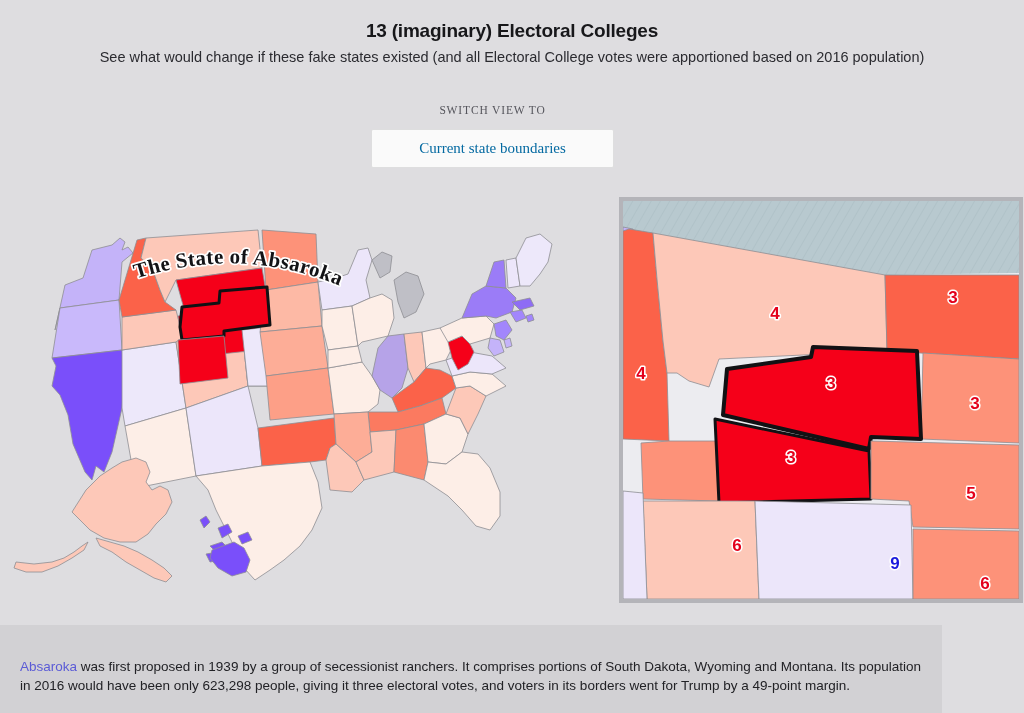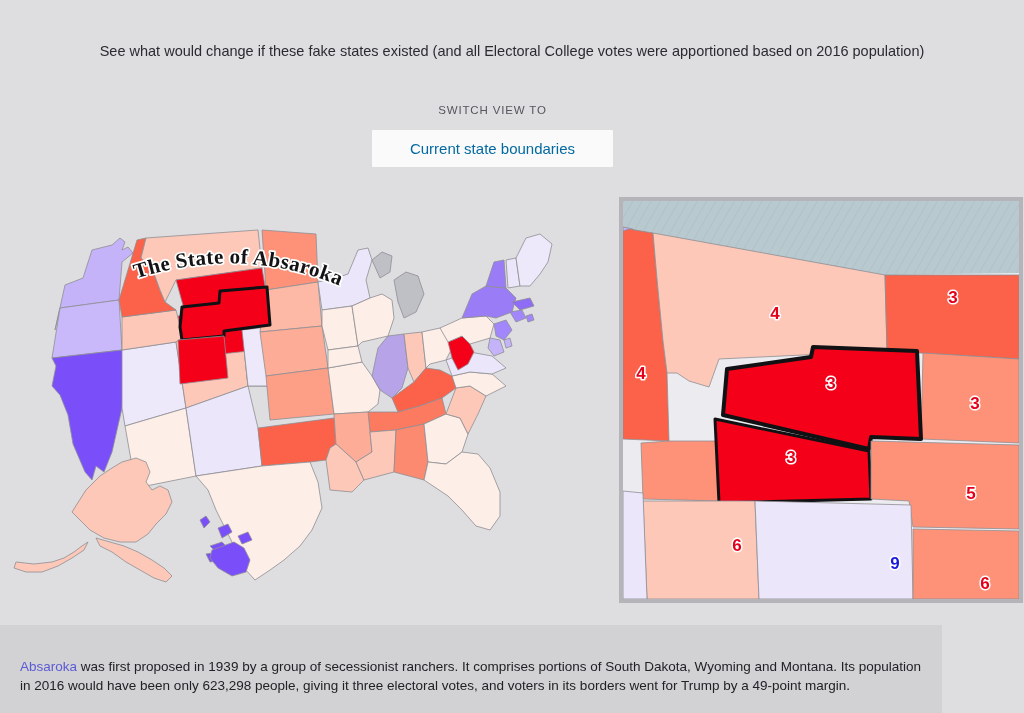--- a/index.html
+++ b/index.html
@@ -12,21 +12,21 @@
     overflow:hidden;
     position:relative;
   }
   
   #header{padding-top:20px;text-align:center;}
   #title{
     font-size:19px;font-weight:bold;letter-spacing:-.2px;color:#17171a;
     line-height:22px;margin:0;
   }
   #subtitle{
-    font-size:14.5px;color:#2b2b30;margin:22px 0 0 0;line-height:18px;
+    font-size:14.5px;color:#2b2b30;margin:6px 0 0 0;line-height:18px;
   }
   
   #controls{
     position:absolute;left:0;top:96px;width:1024px;height:80px;
   }
   .ctrl-label{
     font-size:11.5px;letter-spacing:.85px;color:#55555c;
     text-align:center;text-transform:uppercase;
   }
   #state-select-wrap{position:absolute;left:173px;top:8px;width:185px;}
@@ -35,21 +35,21 @@
     border-radius:2px;display:flex;align-items:center;
     padding:0 10px 0 13px;box-sizing:border-box;cursor:pointer;
   }
   #state-select-value{flex:1;font-size:15px;color:#2c2c31;}
   .chevron{width:13px;height:13px;position:relative;}
   .chevron:before{
     content:"";position:absolute;left:1px;top:2px;width:8px;height:8px;
     border-right:2.4px solid #9a9aa0;border-bottom:2.4px solid #9a9aa0;
     transform:rotate(45deg);
   }
-  #view-toggle-wrap{position:absolute;left:371px;top:8px;width:243px;}
+  #view-toggle-wrap{position:absolute;left:371px;top:8px;width:243px;font-family:Liberation Serif, serif;}
   #view-toggle-btn{
     margin-top:13px;height:39px;background:#fafafa;border:1px solid #dededf;
     border-radius:2px;display:flex;align-items:center;justify-content:center;
     font-size:15px;color:#0369a1;cursor:pointer;box-sizing:border-box;
   }
   
   #legend{position:absolute;left:652px;top:100px;width:210px;}
   #legend-title{
     font-size:11.5px;letter-spacing:.85px;color:#55555c;text-align:center;
     text-transform:uppercase;margin-bottom:9px;
@@ -97,20 +97,21 @@
   }
   .ev-r{fill:#e3001b;}
   .ev-d{fill:#1b1bdd;}
   .st{stroke:#8e8e93;stroke-width:.8;}
   .st-hl{stroke:#111114;stroke-width:3.2;}
 </style>
 </head>
 <body>
 
 <div id="header">
+  <h1 id="title">13 (imaginary) Electoral Colleges</h1>
   <p id="subtitle">See what would change if these fake states existed (and all Electoral College votes were apportioned based on 2016 population)</p>
 </div>
 
 <div id="controls">
 
 
   <div id="view-toggle-wrap">
     <div class="ctrl-label">SWITCH VIEW TO</div>
     <div id="view-toggle-btn">Current state boundaries</div>
   </div>

